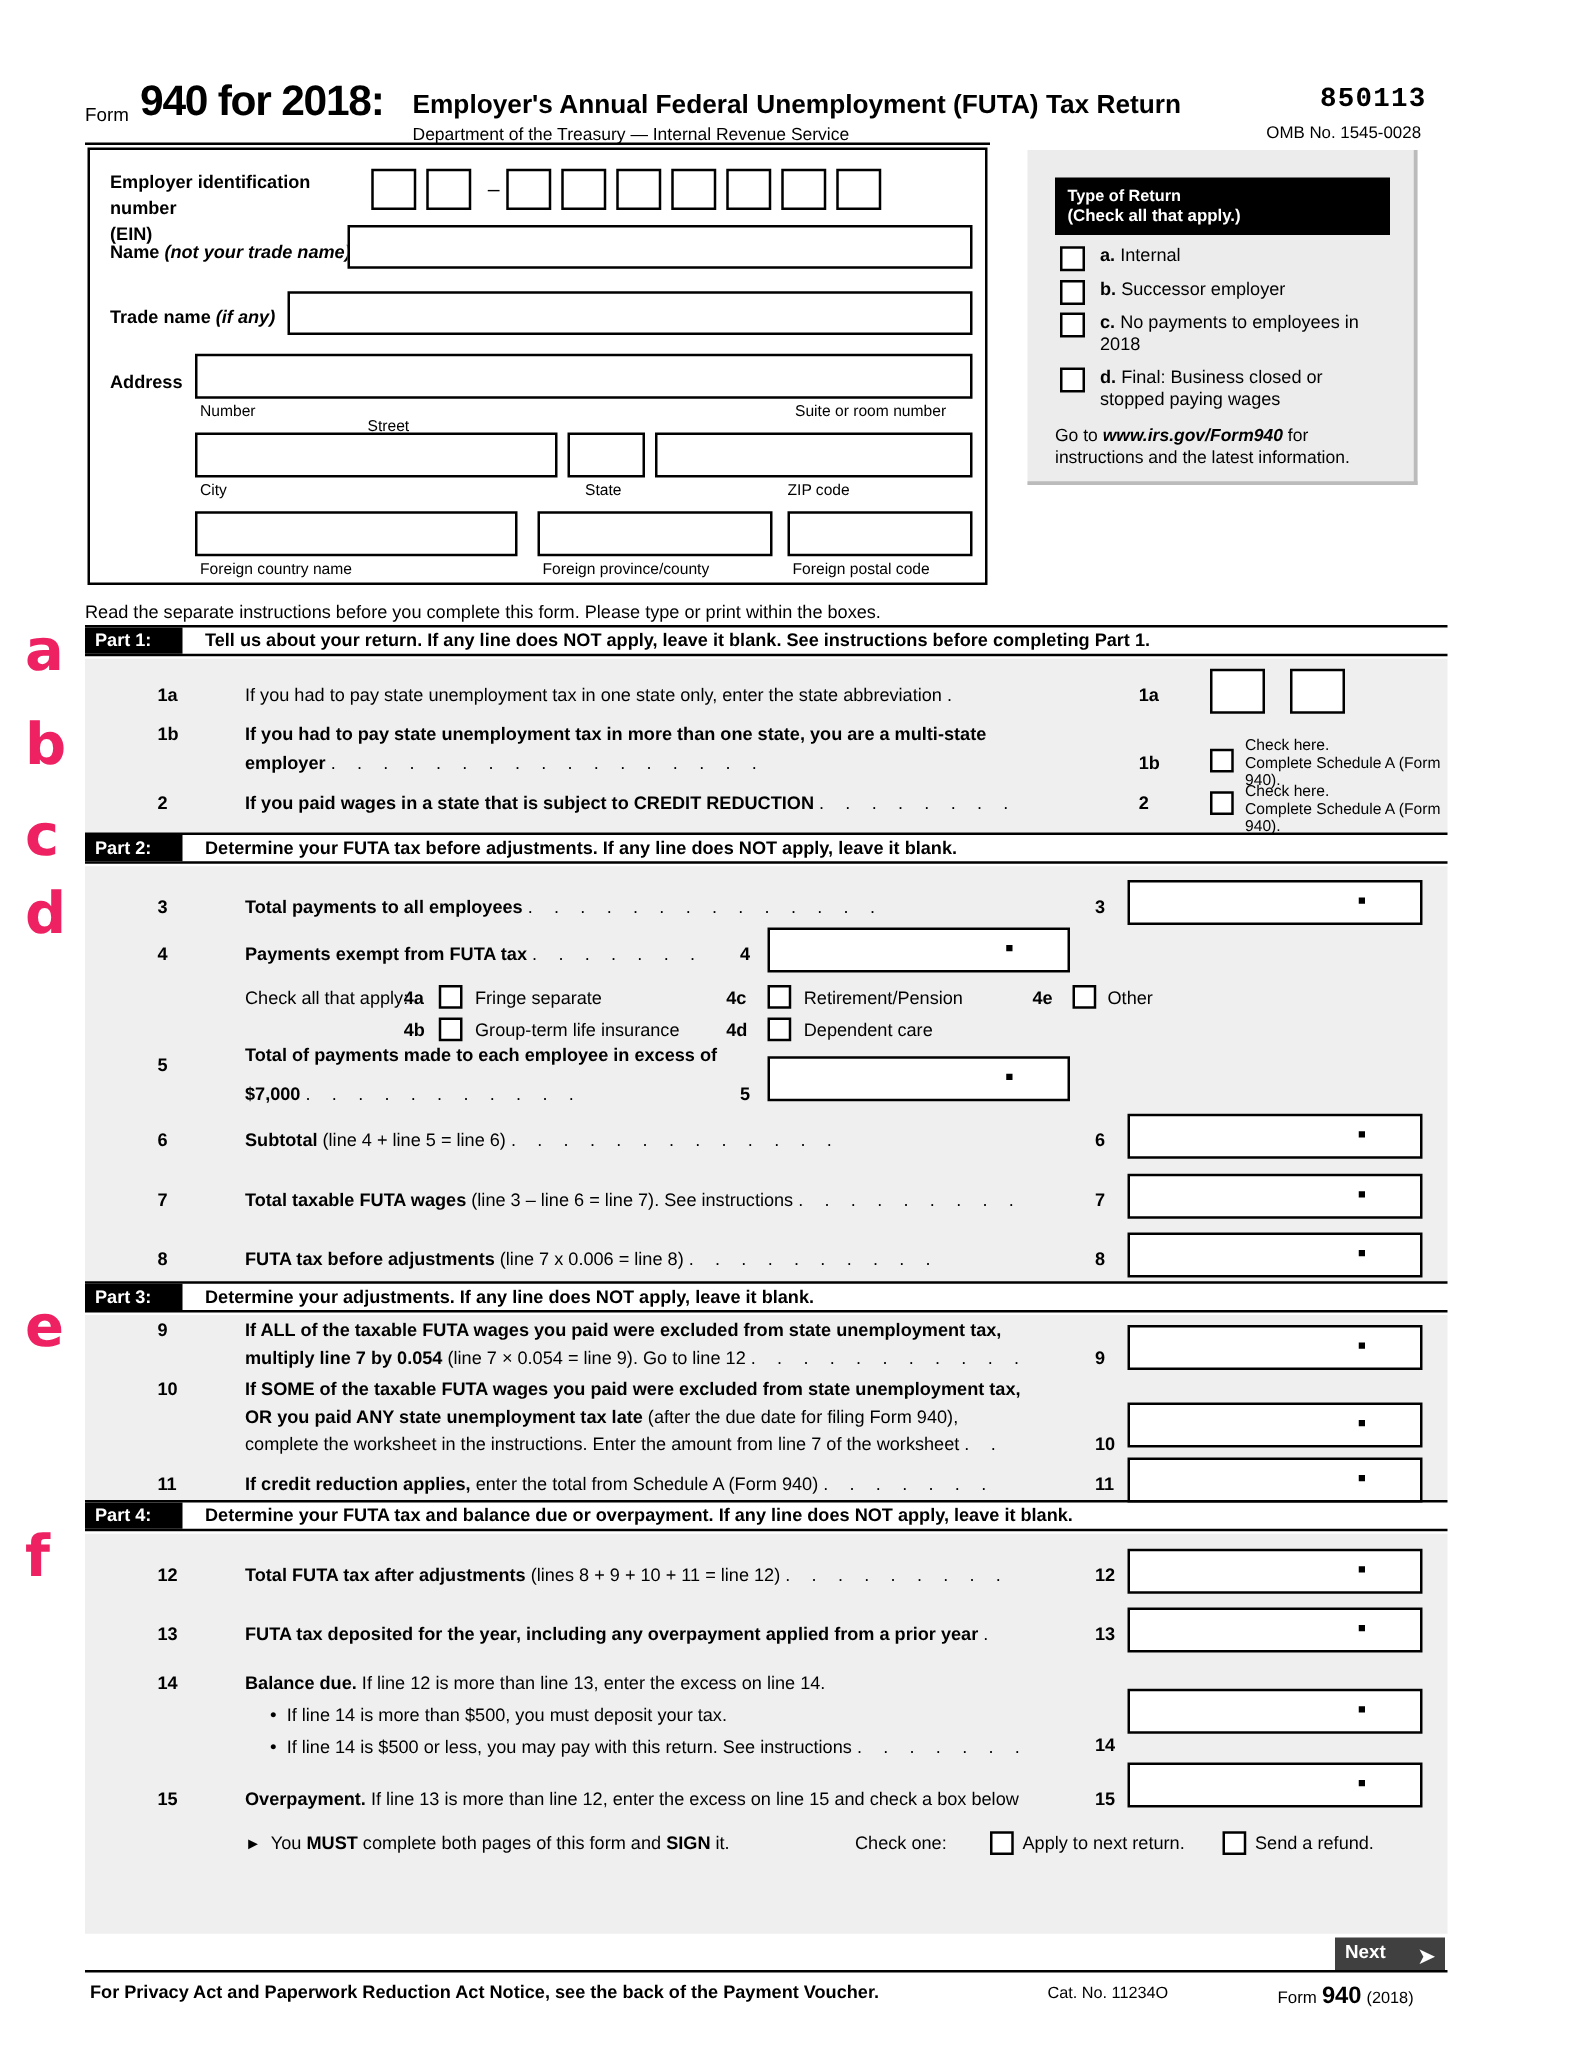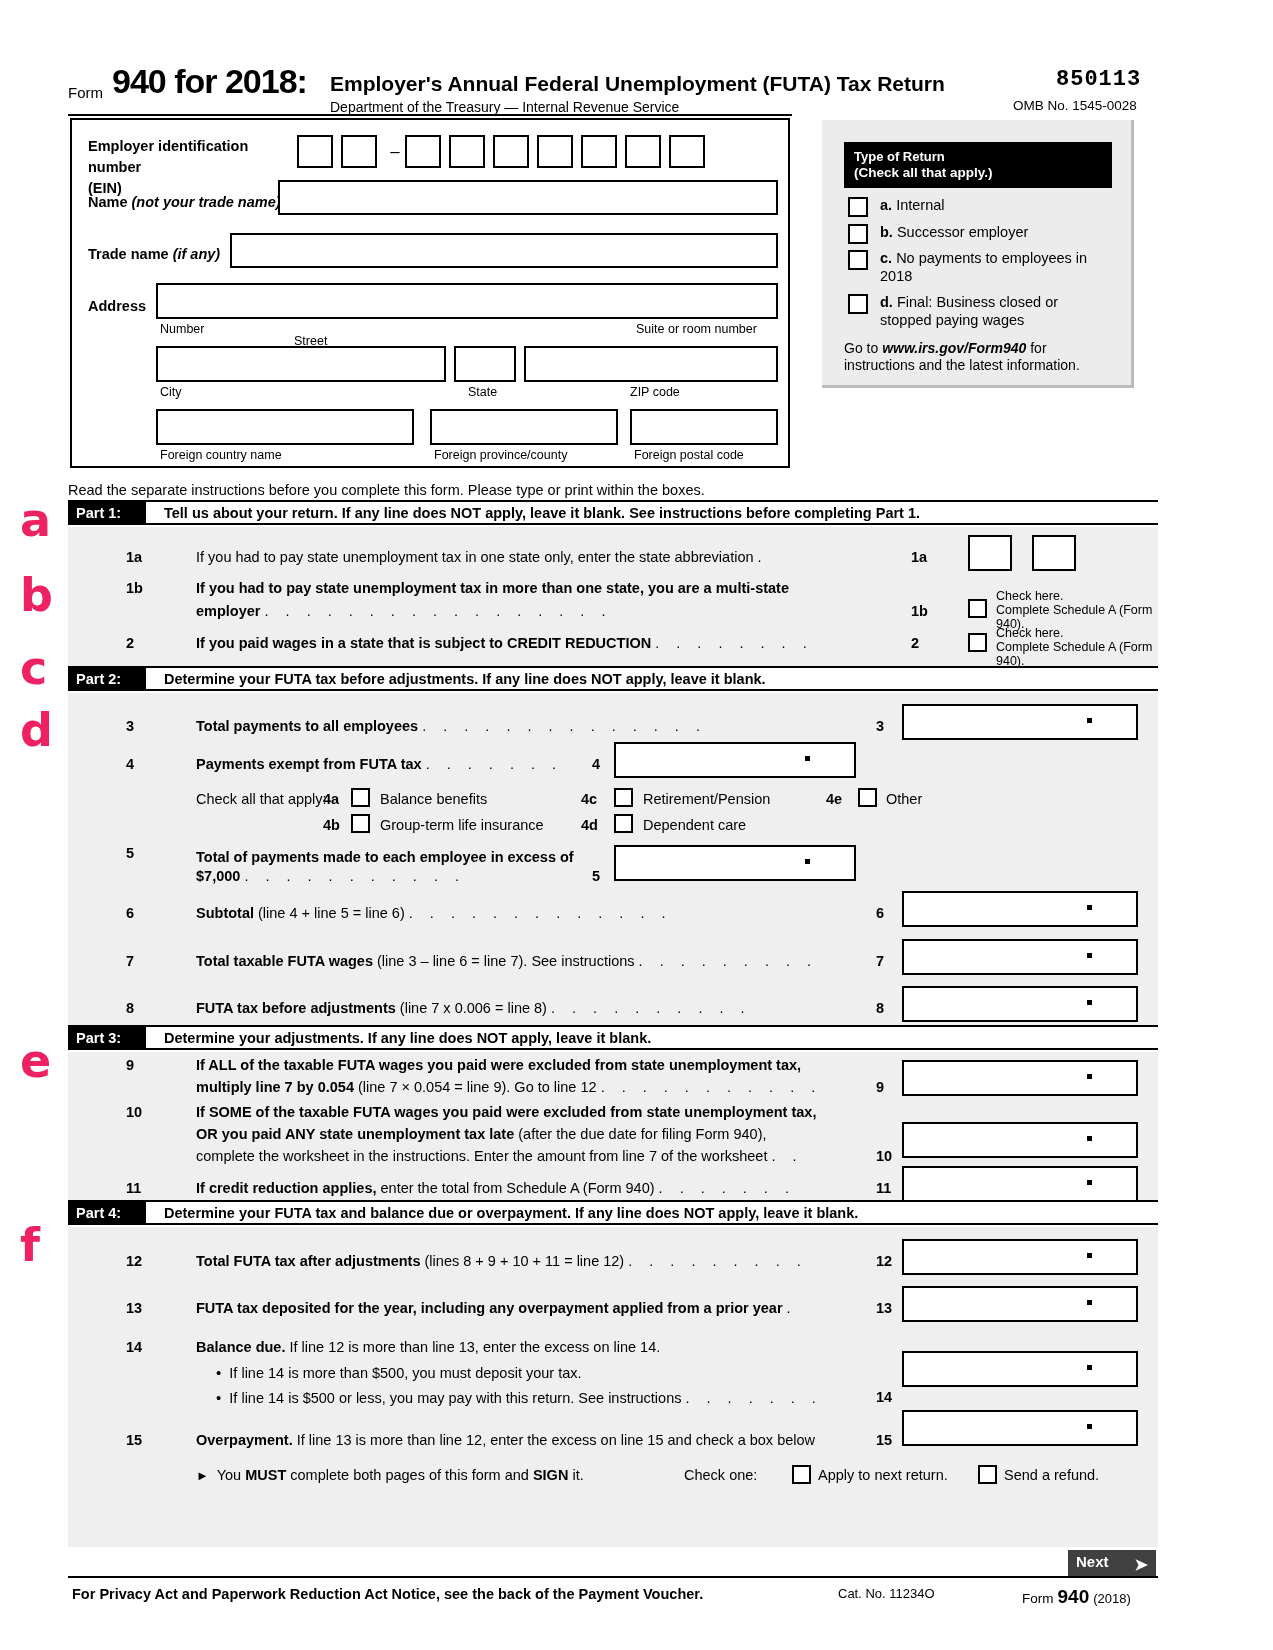--- a/index.html
+++ b/index.html
@@ -237,40 +237,40 @@
       <span>Payments exempt from FUTA tax</span> <span class="dots" style="font-weight:normal;">. . . . . . .</span>
     </div>
     <div class="lnum" style="left:524px; top:63px;">4</div>
     <div class="amt" style="left:546px; top:49px; width:242px;">
         <span class="dec"></span>
       </div>
 
     <div class="ln" style="left:128px; top:98px;">Check all that apply:</div>
     <div class="lnum" style="left:255px; top:98px;">4a</div>
     <div class="cbsm" style="left:283px; top:95px;"></div>
-    <div class="ln" style="left:312px; top:98px;">Balance benefits</div>
+    <div class="ln" style="left:312px; top:98px;">Fringe separate</div>
 
     <div class="lnum" style="left:255px; top:124px;">4b</div>
     <div class="cbsm" style="left:283px; top:121px;"></div>
     <div class="ln" style="left:312px; top:124px;">Group-term life insurance</div>
 
     <div class="lnum" style="left:513px; top:98px;">4c</div>
     <div class="cbsm" style="left:546px; top:95px;"></div>
     <div class="ln" style="left:575px; top:98px;">Retirement/Pension</div>
 
     <div class="lnum" style="left:513px; top:124px;">4d</div>
     <div class="cbsm" style="left:546px; top:121px;"></div>
     <div class="ln" style="left:575px; top:124px;">Dependent care</div>
 
     <div class="lnum" style="left:758px; top:98px;">4e</div>
     <div class="cbsm" style="left:790px; top:95px;"></div>
     <div class="ln" style="left:818px; top:98px;">Other</div>
 
     <div class="lnum" style="left:58px; top:152px;">5</div>
-    <div class="ln lbold" style="left:128px; top:156px;">Total of payments made to each employee in excess of</div>
+    <div class="ln lbold" style="left:128px; top:144px;">Total of payments made to each employee in excess of</div>
     <div class="ln lbold" style="left:128px; top:175px;">
       <span>$7,000</span> <span class="dots" style="font-weight:normal;">. . . . . . . . . . .</span>
     </div>
     <div class="lnum" style="left:524px; top:175px;">5</div>
     <div class="amt" style="left:546px; top:152px; width:242px;">
         <span class="dec"></span>
       </div>
 
     <div class="lnum" style="left:58px; top:212px;">6</div>
     <div class="ln" style="left:128px; top:212px;">

